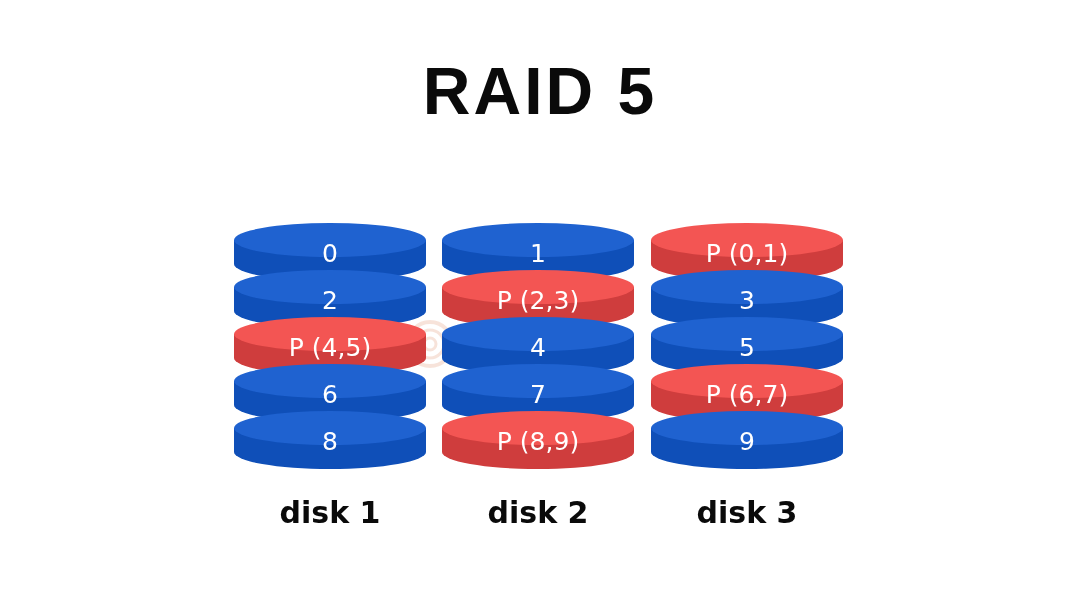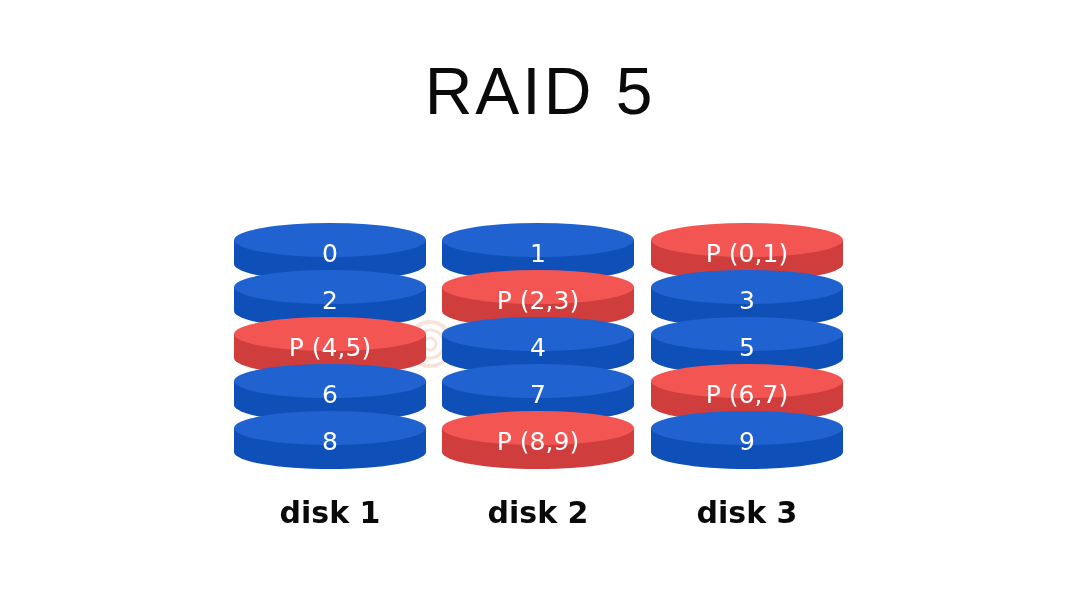--- a/index.html
+++ b/index.html
@@ -1,17 +1,17 @@
 <!DOCTYPE html>
 <html><head>
 <meta charset="utf-8">
 <style>
   html,body{margin:0;padding:0;background:#ffffff;}
   body{width:1080px;height:608px;overflow:hidden;position:relative;font-family:"DejaVu Sans",sans-serif;}
-  .title{position:absolute;left:0;top:58px;width:1080px;text-align:center;font-family:"Liberation Sans",sans-serif;font-weight:normal;font-size:66px;letter-spacing:3px;color:#0a0a0a;line-height:1;}
+  .title{position:absolute;left:0;top:58px;width:1080px;text-align:center;font-family:"Liberation Sans",sans-serif;font-weight:bold;font-size:66px;letter-spacing:3px;color:#0a0a0a;line-height:1;}
   svg{position:absolute;left:0;top:0;}
   .label{font-family:"DejaVu Sans",sans-serif;font-weight:bold;font-size:30px;fill:#0a0a0a;}
   .ptext{font-family:"DejaVu Sans",sans-serif;font-size:25px;fill:#ffffff;}
 </style>
 </head>
 <body>
 
 <div class="title">RAID 5</div>
 
 <svg id="diagram" width="1080" height="608" viewBox="0 0 1080 608" xmlns="http://www.w3.org/2000/svg">

